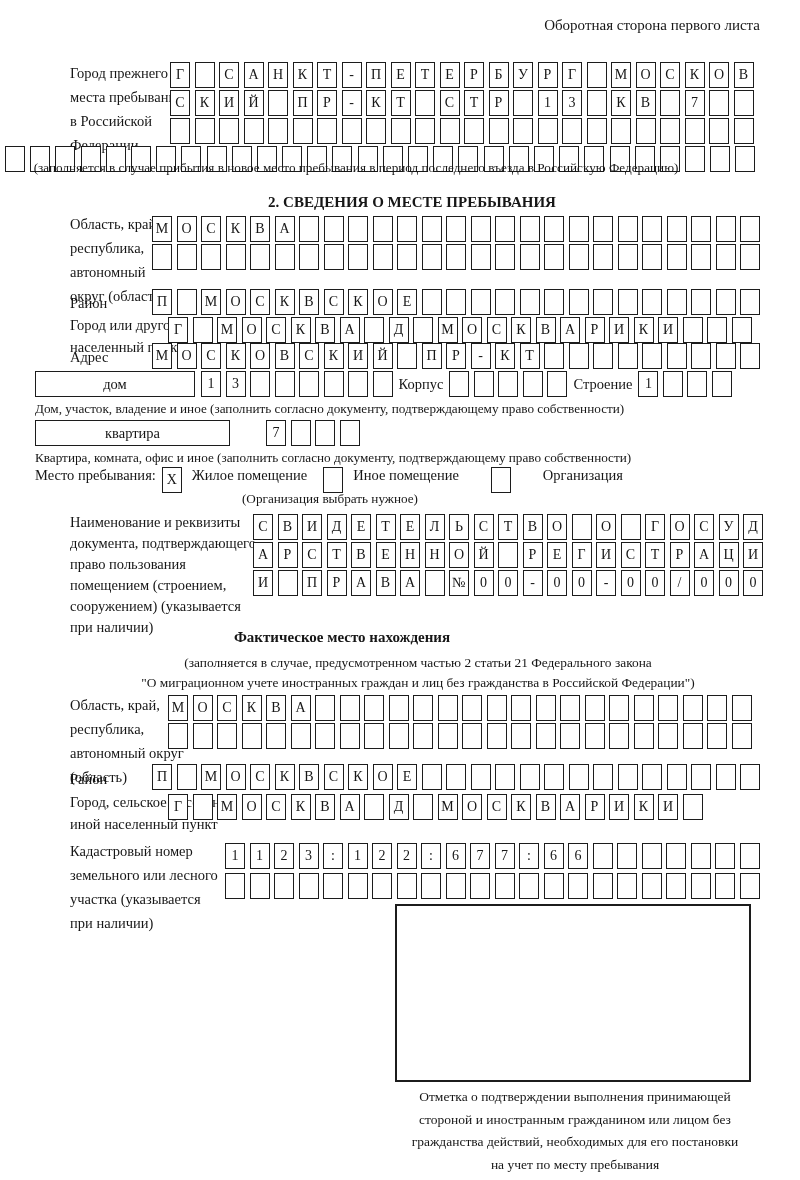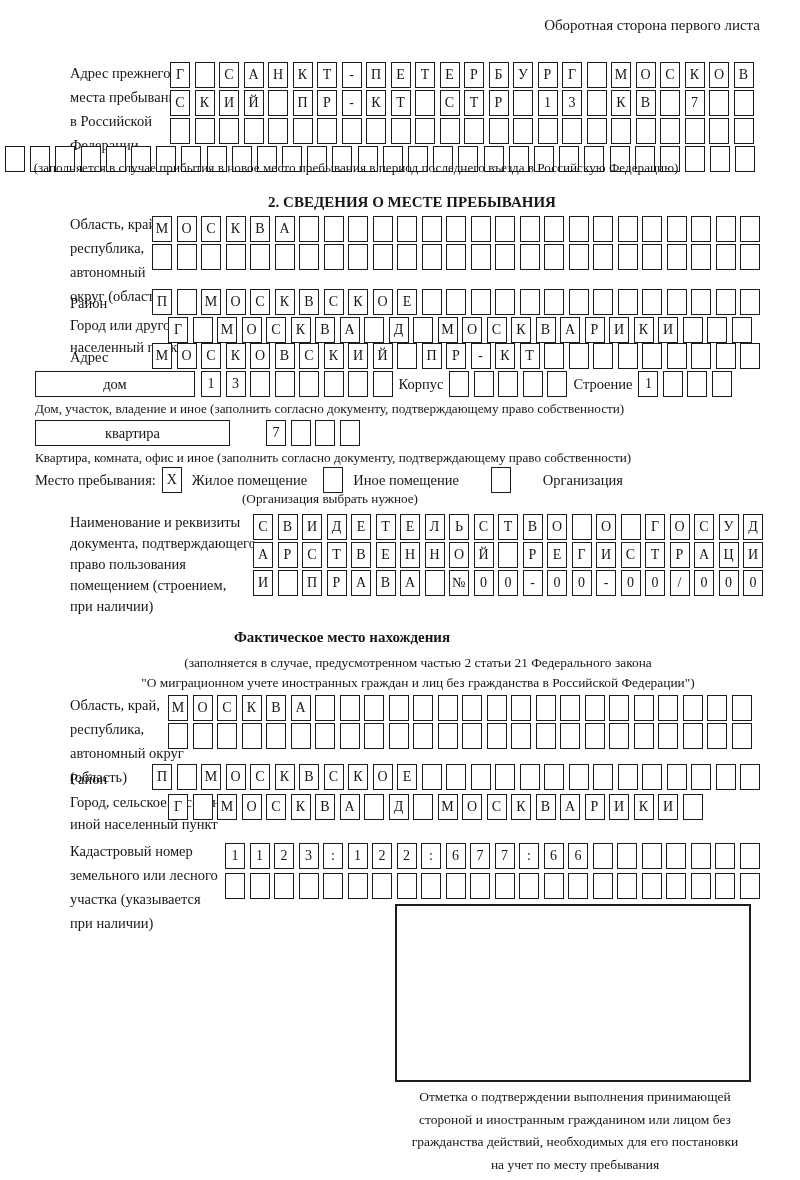--- a/index.html
+++ b/index.html
@@ -32,36 +32,36 @@
   .hdr { font-size:15px; }
 
   .label-box {
     height:26px; border:1.6px solid #1c1c1c; background:#fff;
     display:flex; align-items:center; justify-content:center;
     font-size:14.5px;
   }
   .flexrow { display:flex; gap:6px; align-items:center; }
   .small-label { font-size:14.5px; line-height:26px; white-space:nowrap; }
 
-  .mesto { display:flex; align-items:center; font-size:14.5px; }
+  .mesto { display:flex; font-size:14.5px; }
   .ml6{margin-left:6px;} .ml10{margin-left:10px;} .ml16{margin-left:16px;} .ml28{margin-left:32px;}
 
   .big-box { width:356px; height:178px; border:2px solid #1c1c1c; background:#fff; }
   .conf div { line-height:22.5px; font-size:13.5px; }
   .note-line { font-size:13.4px; line-height:21px; width:800px; text-align:center;padding-left:36px; }
 </style>
 </head>
 <body>
 
 <div class="page">
 
   <div class="abs hdr" style="top:17px;left:0;width:760px;text-align:right;">Оборотная сторона первого листа</div>
 
   <div class="abs lbl" style="left:70px;top:61px;">
-    <div>Адрес прежнего</div>
+    <div>Город прежнего</div>
     <div>места пребывания</div>
     <div>в Российской</div>
     <div>Федерации</div>
   </div>
   <div class="abs box-row" style="left:170px;top:62px;">
       <span class="cell">Г</span>
       <span class="cell"></span>
       <span class="cell">С</span>
       <span class="cell">А</span>
       <span class="cell">Н</span>
@@ -377,20 +377,21 @@
     <span class="cell ml28"></span>
     <span class="ml28">Организация</span>
   </div>
   <div class="abs caption center" style="left:130px;top:491px;width:400px;">(Организация выбрать нужное)</div>
 
   <div class="abs lbl lh21" style="left:70px;top:512px;">
     <div>Наименование и реквизиты</div>
     <div>документа, подтверждающего</div>
     <div>право пользования</div>
     <div>помещением (строением,</div>
+    <div>сооружением) (указывается</div>
     <div>при наличии)</div>
   </div>
   <div class="abs box-row" style="left:253px;top:514px;">
       <span class="cell">С</span>
       <span class="cell">В</span>
       <span class="cell">И</span>
       <span class="cell">Д</span>
       <span class="cell">Е</span>
       <span class="cell">Т</span>
       <span class="cell">Е</span>

